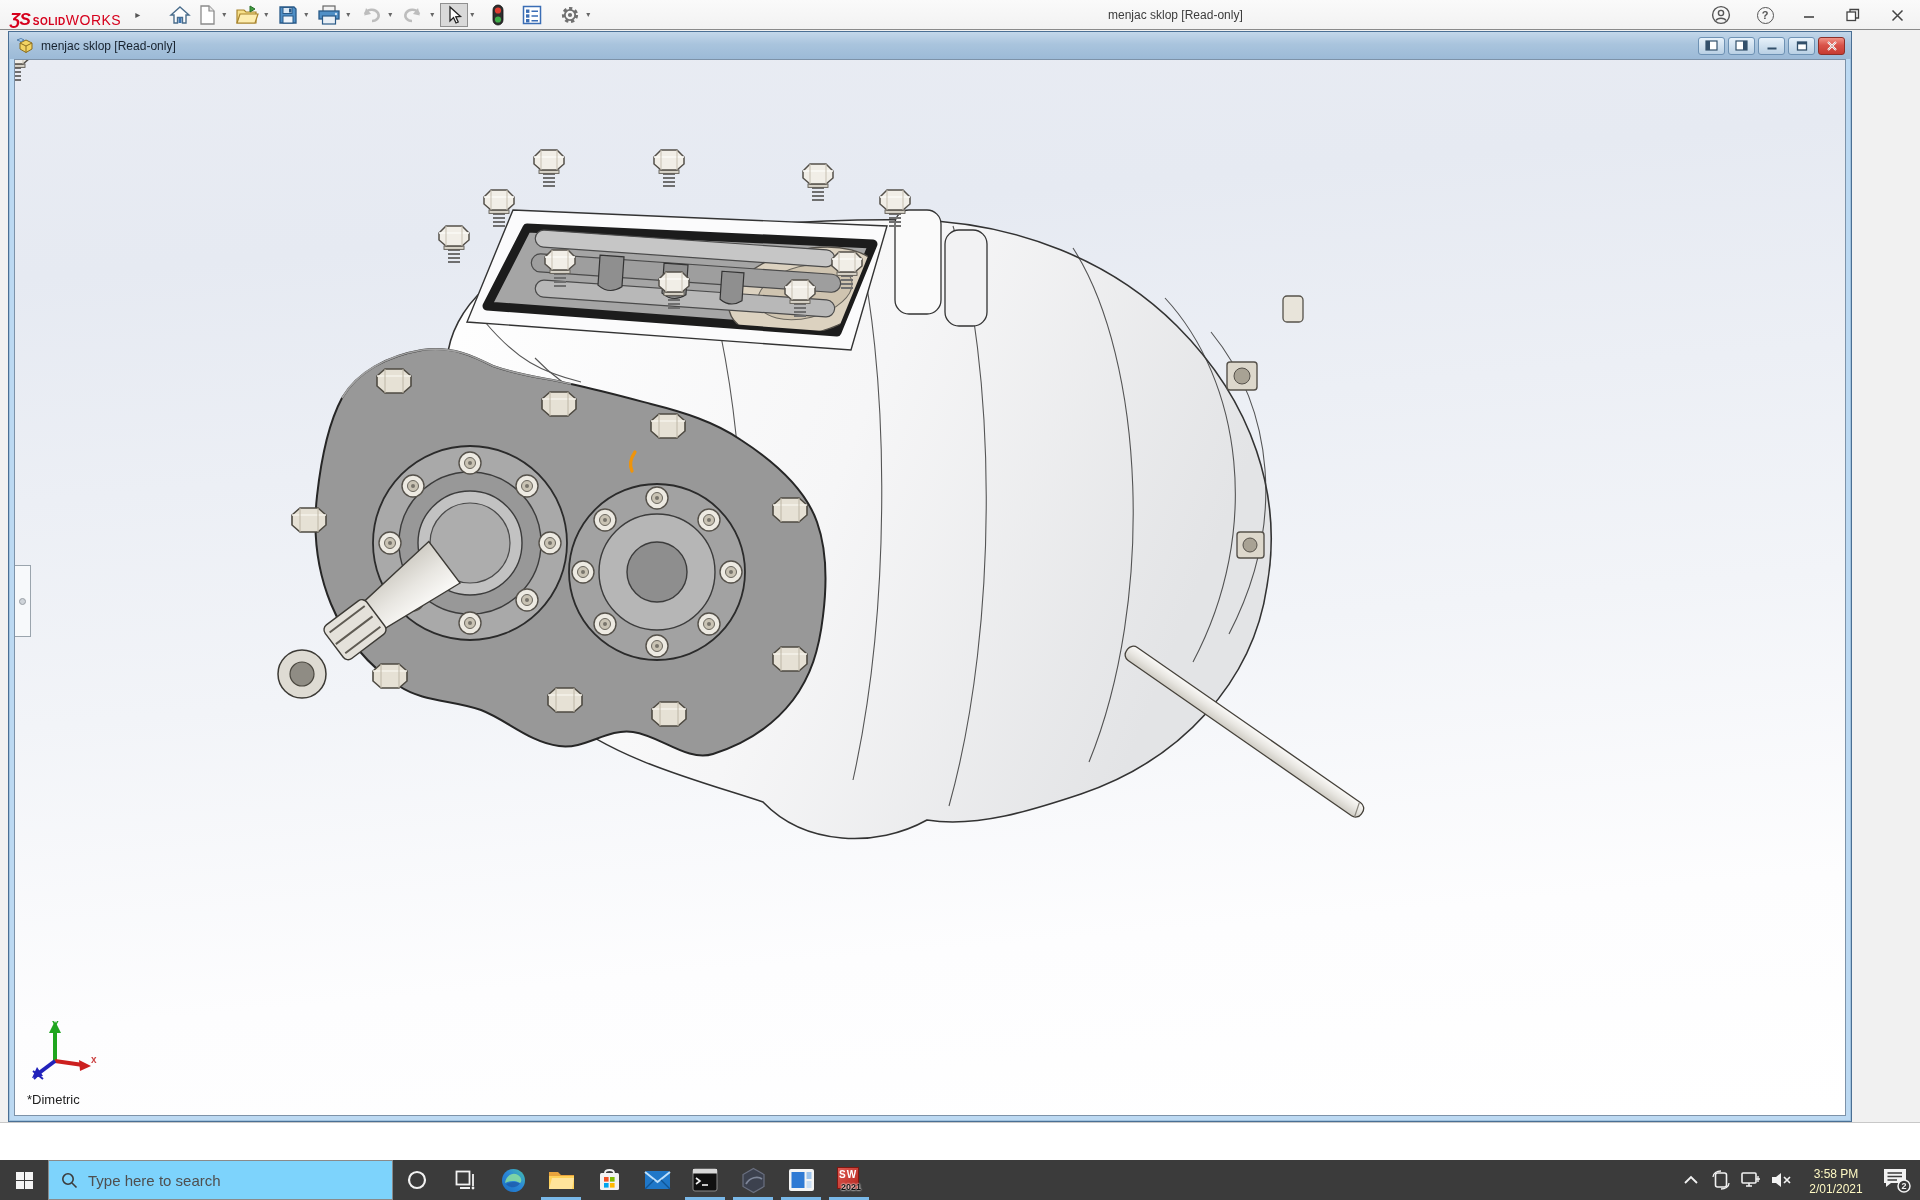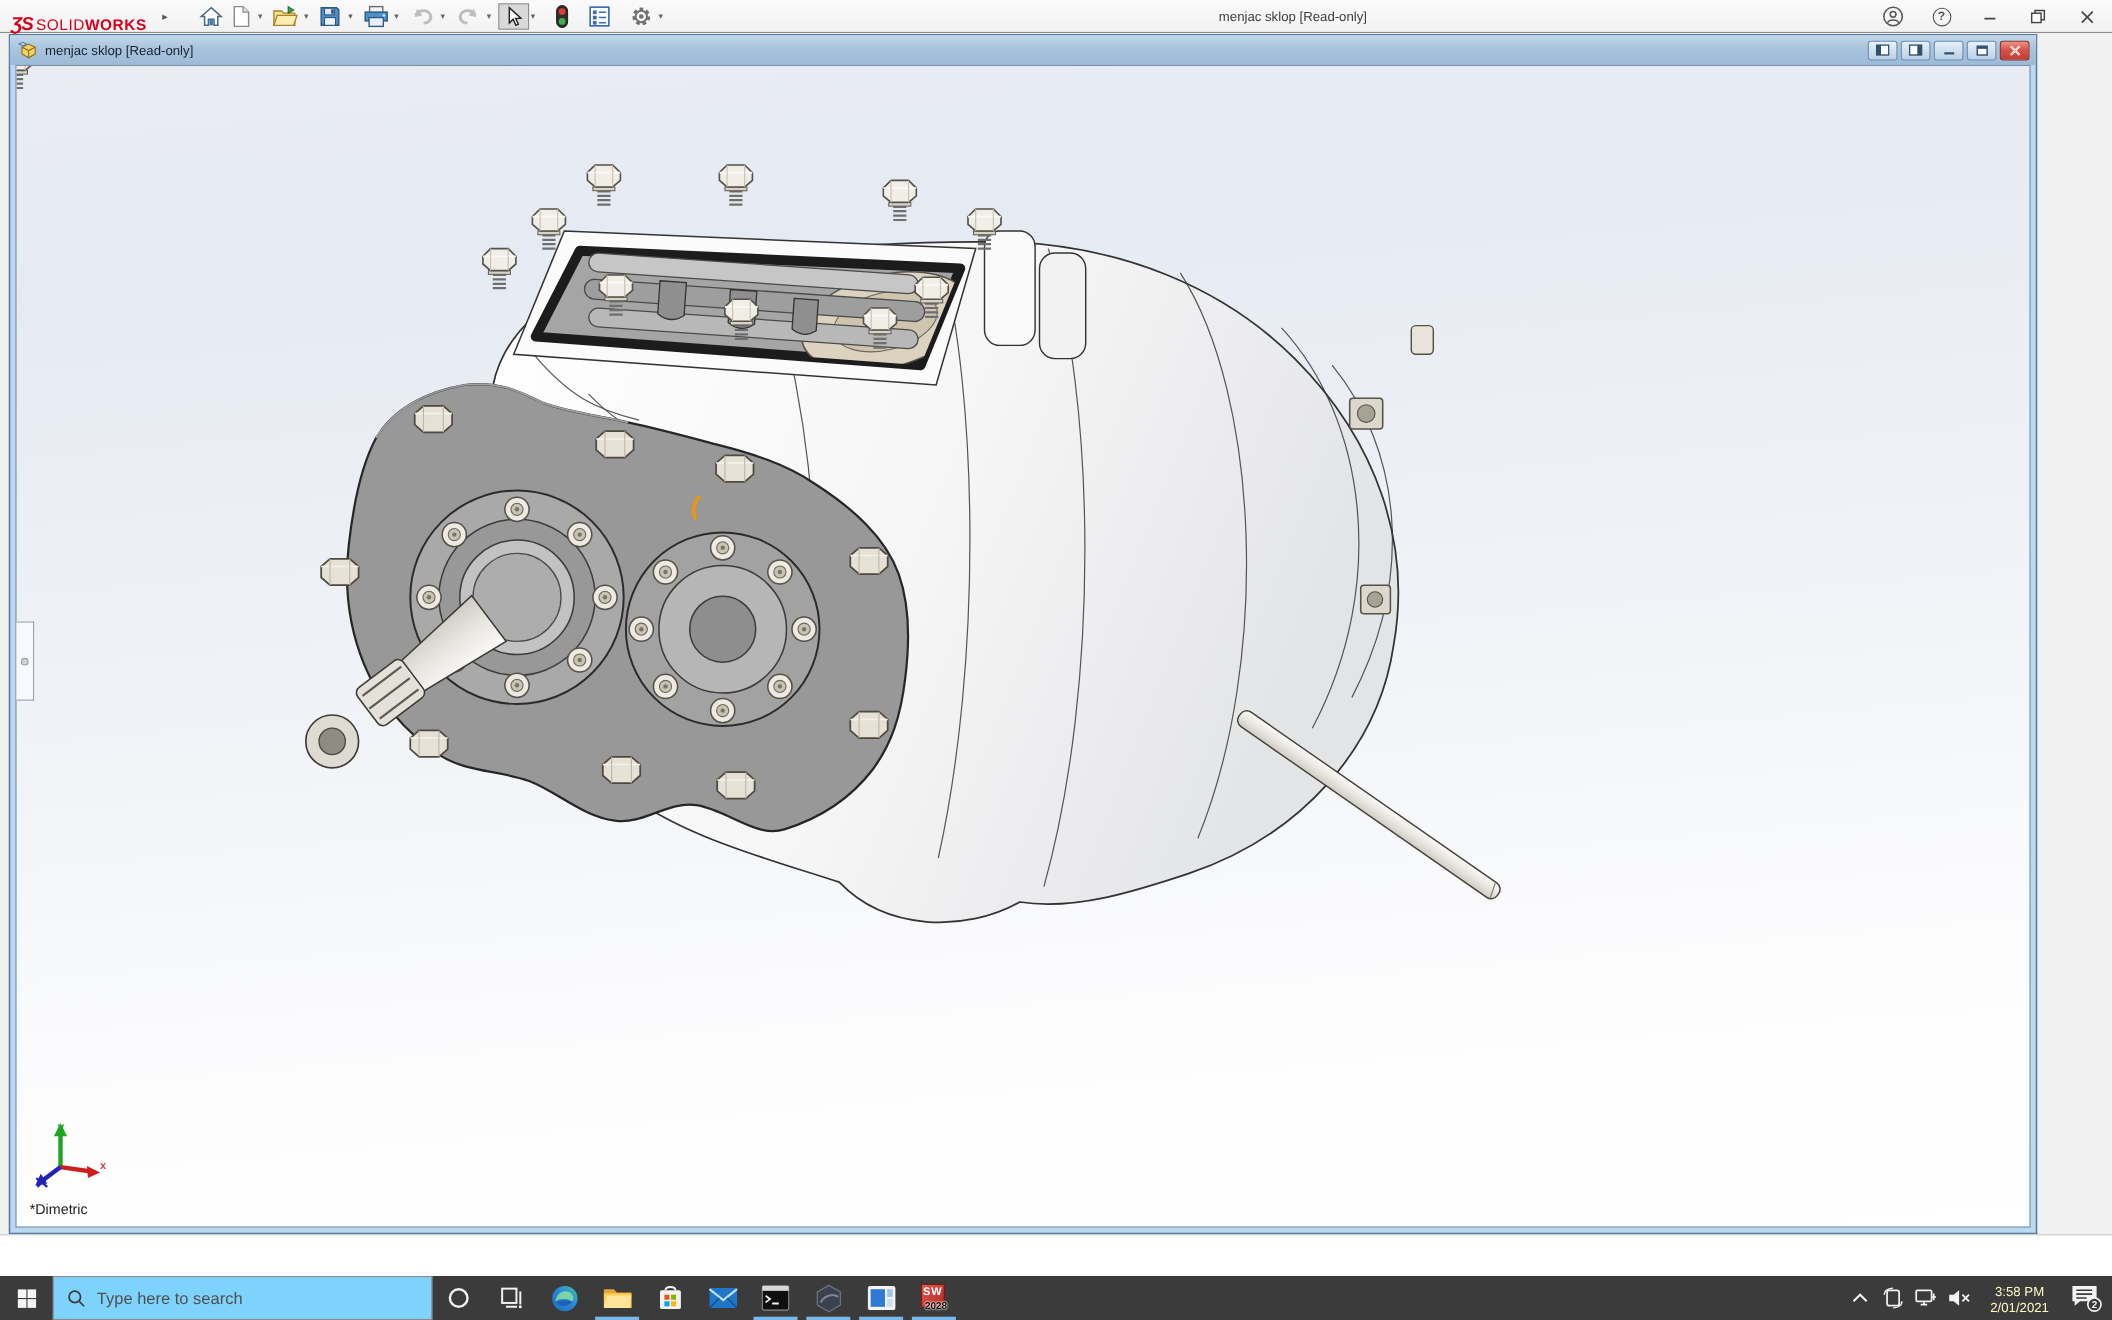--- a/index.html
+++ b/index.html
@@ -2,22 +2,22 @@
 <html><head>
 <meta charset="utf-8">
 <style>
   * { margin:0; padding:0; box-sizing:border-box; }
   html,body { width:1920px; height:1200px; overflow:hidden; font-family:"Liberation Sans", sans-serif; background:#f1f1f1; }
 
   
   .titlebar { position:absolute; left:0; top:0; width:1920px; height:30px; background:linear-gradient(#fafafa,#f2f2f2); border-bottom:1px solid #8a8a8a; display:flex; align-items:center;text-align:center; }
   .logo { display:flex; align-items:baseline; margin-left:10px; cursor:default; }
   .logo-mark { color:#d6001c; font-weight:bold; font-style:italic; font-size:17px; letter-spacing:-1px; margin-right:3px; }
-  .logo-solid { color:#d6001c; font-weight:normal; font-size:14px; letter-spacing:.5px;margin-top:16px; }
-  .logo-works { color:#d6001c; font-weight:bold; font-size:14px; letter-spacing:.5px; }
+  .logo-solid { color:#d6001c; font-weight:bold; font-size:10px; letter-spacing:.5px;margin-top:16px; }
+  .logo-works { color:#d6001c; font-weight:normal; font-size:14px; letter-spacing:.5px; }
   .flyout-arrow { color:#555; font-size:10px; margin-left:14px; }
   .tb-tools { display:flex; align-items:center; margin-left:26px; }
   .tb-btn { height:26px; display:flex; align-items:center; padding:0 3px; }
   .tb-btn svg { display:block; }
   .tb-caret { font-size:8px; color:#666; margin:0 6px 0 2px; }
   .tb-sel-box { border:1px solid #909090; background:#d9d9d9; padding:1px 3px; height:24px; display:flex; align-items:center; }
   .app-title { position:absolute; left:1108px; top:0; height:30px; line-height:30px; font-size:12px; color:#3c3c3c; }
   .win-controls { position:absolute; right:12px; top:0; height:30px; display:flex; align-items:center; gap:22px; }
   .wc { width:22px; height:22px; display:flex; align-items:center; justify-content:center; color:#555; }
   .help-circle { width:17px; height:17px; border:1.4px solid #555; border-radius:50%; display:flex; align-items:center; justify-content:center; font-size:11px; font-weight:bold; color:#555; }
@@ -498,21 +498,21 @@
       <rect x="3.5" y="4" width="13" height="16" fill="#2f7ad4"></rect>
       <rect x="18.5" y="4" width="5" height="7" fill="#9cc3ec"></rect>
       <rect x="18.5" y="13" width="5" height="7" fill="#c9def4"></rect>
     </svg>
     <div class="open-indicator"></div>
   </div>
   <div class="slot">
     <div class="sw-cube">
       <div class="cube-face"></div>
       <span class="sw-letters">SW</span>
-      <span class="sw-year">2028</span>
+      <span class="sw-year">2021</span>
     </div>
     <div class="open-indicator"></div>
   </div>
 
   <div class="tray">
     <div class="tray-icon">
       <svg width="16" height="12" viewBox="0 0 16 12">
         <path d="M2 9 L8 3 L14 9" fill="none" stroke="#f2f2f2" stroke-width="1.8"></path>
       </svg>
     </div>

